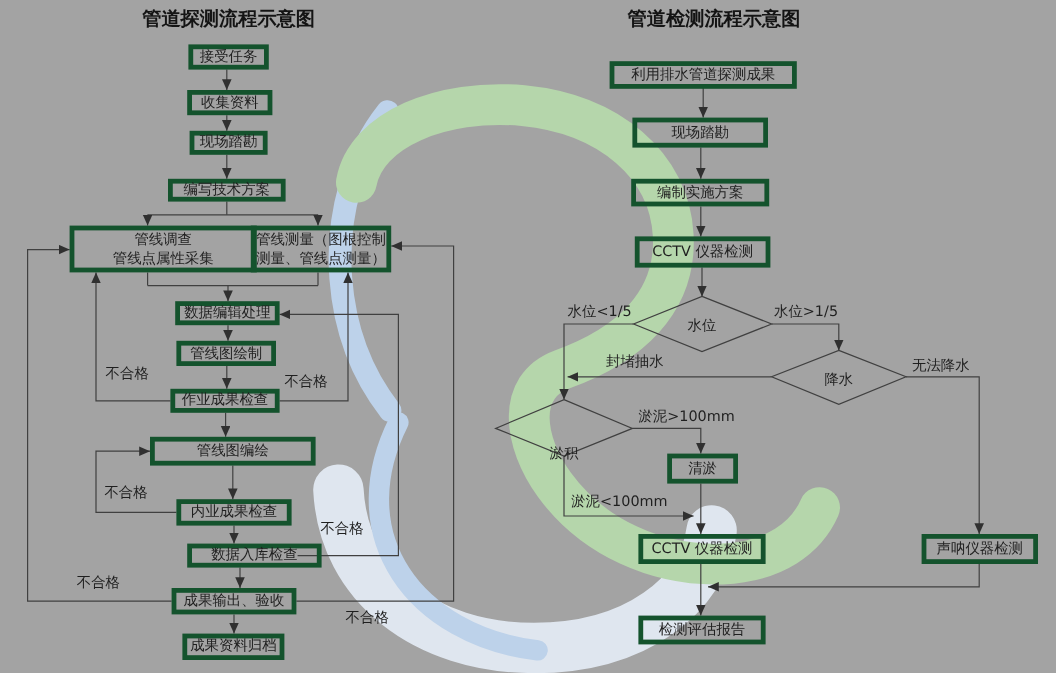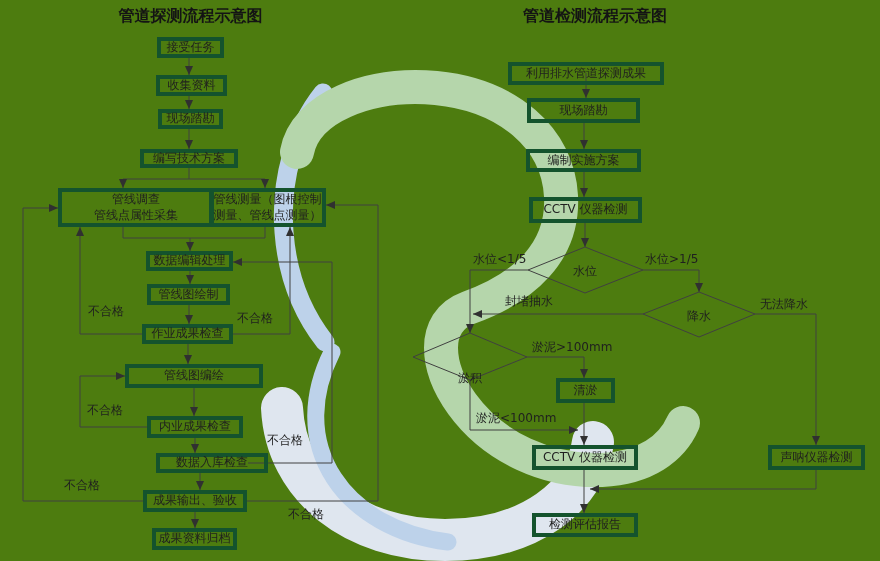--- a/index.html
+++ b/index.html
@@ -1,17 +1,17 @@
 <!DOCTYPE html>
 <html><head>
 <meta charset="utf-8">
 <style>
   html,body{margin:0;padding:0;background:#ffffff;}
   #stage{
-    position:relative;width:880px;height:561px;background:#4d7c0f;overflow:hidden;
+    position:relative;width:880px;height:561px;background:#a3a3a3;overflow:hidden;
     font-family:"DejaVu Sans","Liberation Sans",sans-serif;
   }
   #lines-svg{position:absolute;left:0;top:0;width:880px;height:561px;}
   .title{
     position:absolute;font-size:16px;font-weight:bold;color:#141414;
     text-align:center;white-space:nowrap;
   }
   .box{
     position:absolute;box-sizing:border-box;border:4px solid #14532d;
     display:flex;align-items:center;justify-content:center;
@@ -112,21 +112,21 @@
   <div class="box" style="left:143px;top:490px;width:104px;height:22px;">成果输出、验收</div>
   <div class="box" style="left:152px;top:528px;width:85px;height:22px;">成果资料归档</div>
 
   <div class="lbl" style="left:88px;top:303px;">不合格</div>
   <div class="lbl" style="left:237px;top:310px;">不合格</div>
   <div class="lbl" style="left:87px;top:402px;">不合格</div>
   <div class="lbl" style="left:267px;top:432px;">不合格</div>
   <div class="lbl" style="left:64px;top:477px;">不合格</div>
   <div class="lbl" style="left:288px;top:506px;">不合格</div>
 
-  <div class="box" style="left:508px;top:62px;width:156px;height:23px;">利用排水管道探测成果</div>
+  <div class="box" style="left:508px;top:51px;width:156px;height:23px;">利用排水管道探测成果</div>
   <div class="box" style="left:527px;top:98px;width:113px;height:25px;">现场踏勘</div>
   <div class="box" style="left:526px;top:149px;width:115px;height:23px;">编制实施方案</div>
   <div class="box" style="left:529px;top:197px;width:113px;height:26px;">CCTV 仪器检测</div>
   <div class="box" style="left:556px;top:378px;width:59px;height:25px;">清淤</div>
   <div class="box" style="left:532px;top:445px;width:106px;height:25px;">CCTV 仪器检测</div>
   <div class="box" style="left:768px;top:445px;width:97px;height:25px;">声呐仪器检测</div>
   <div class="box" style="left:532px;top:513px;width:106px;height:24px;">检测评估报告</div>
 
   <div class="dtext" style="left:560px;top:263px;width:50px;">水位</div>
   <div class="dtext" style="left:674px;top:308px;width:50px;">降水</div>

